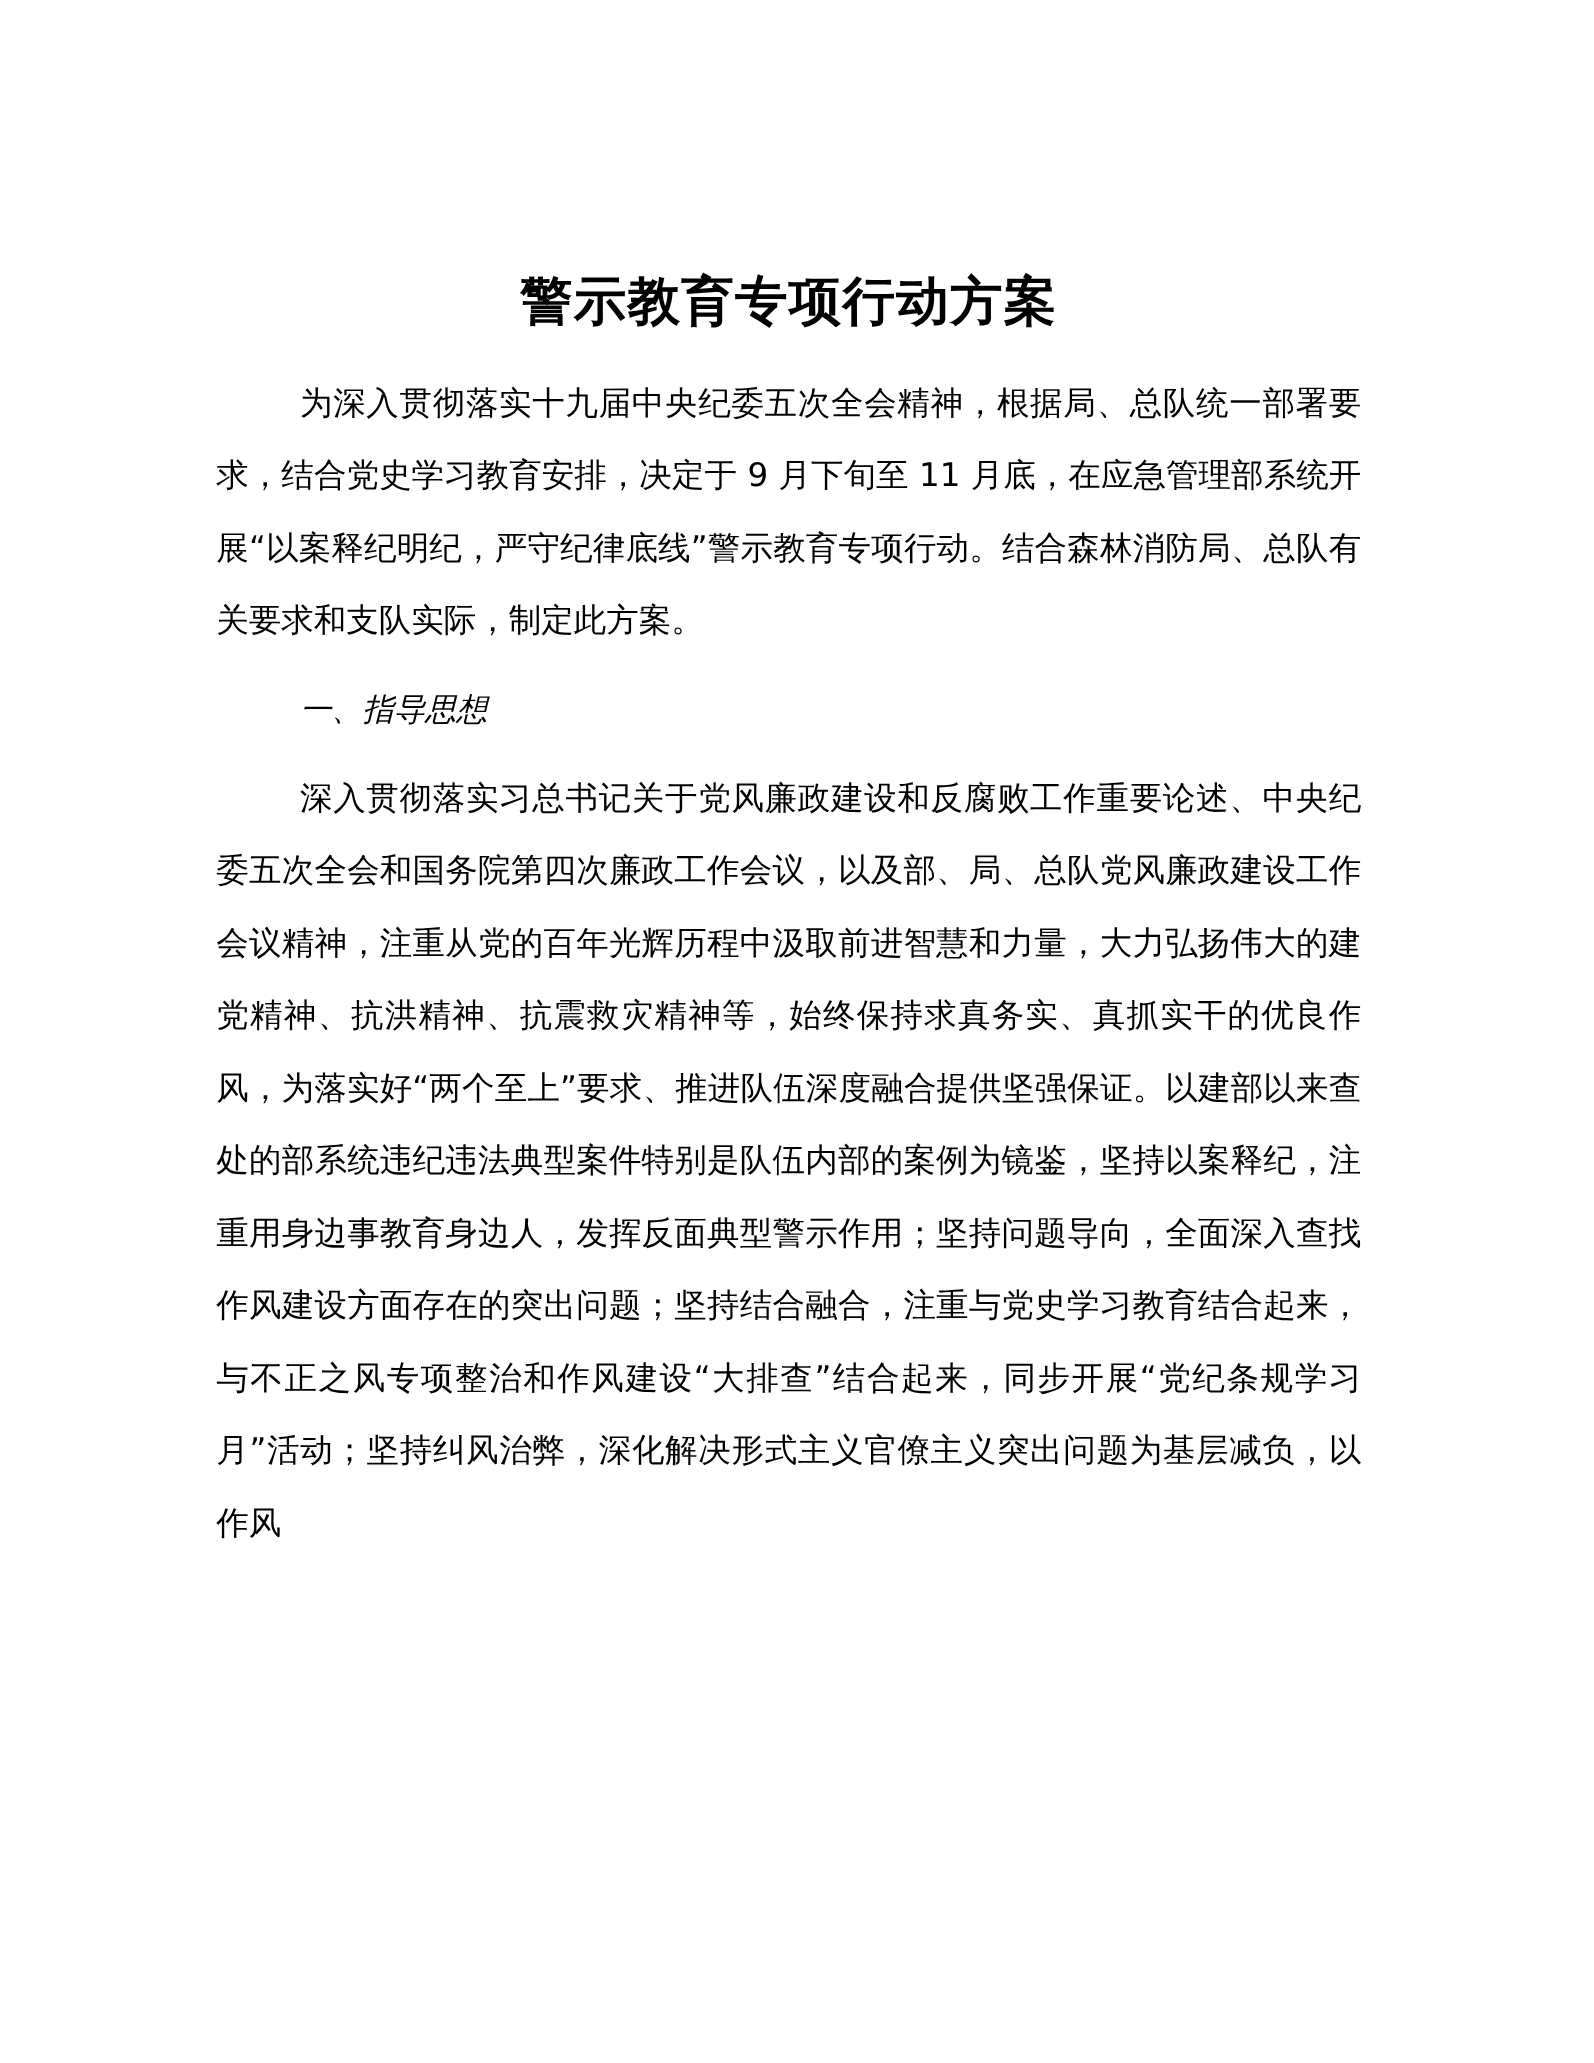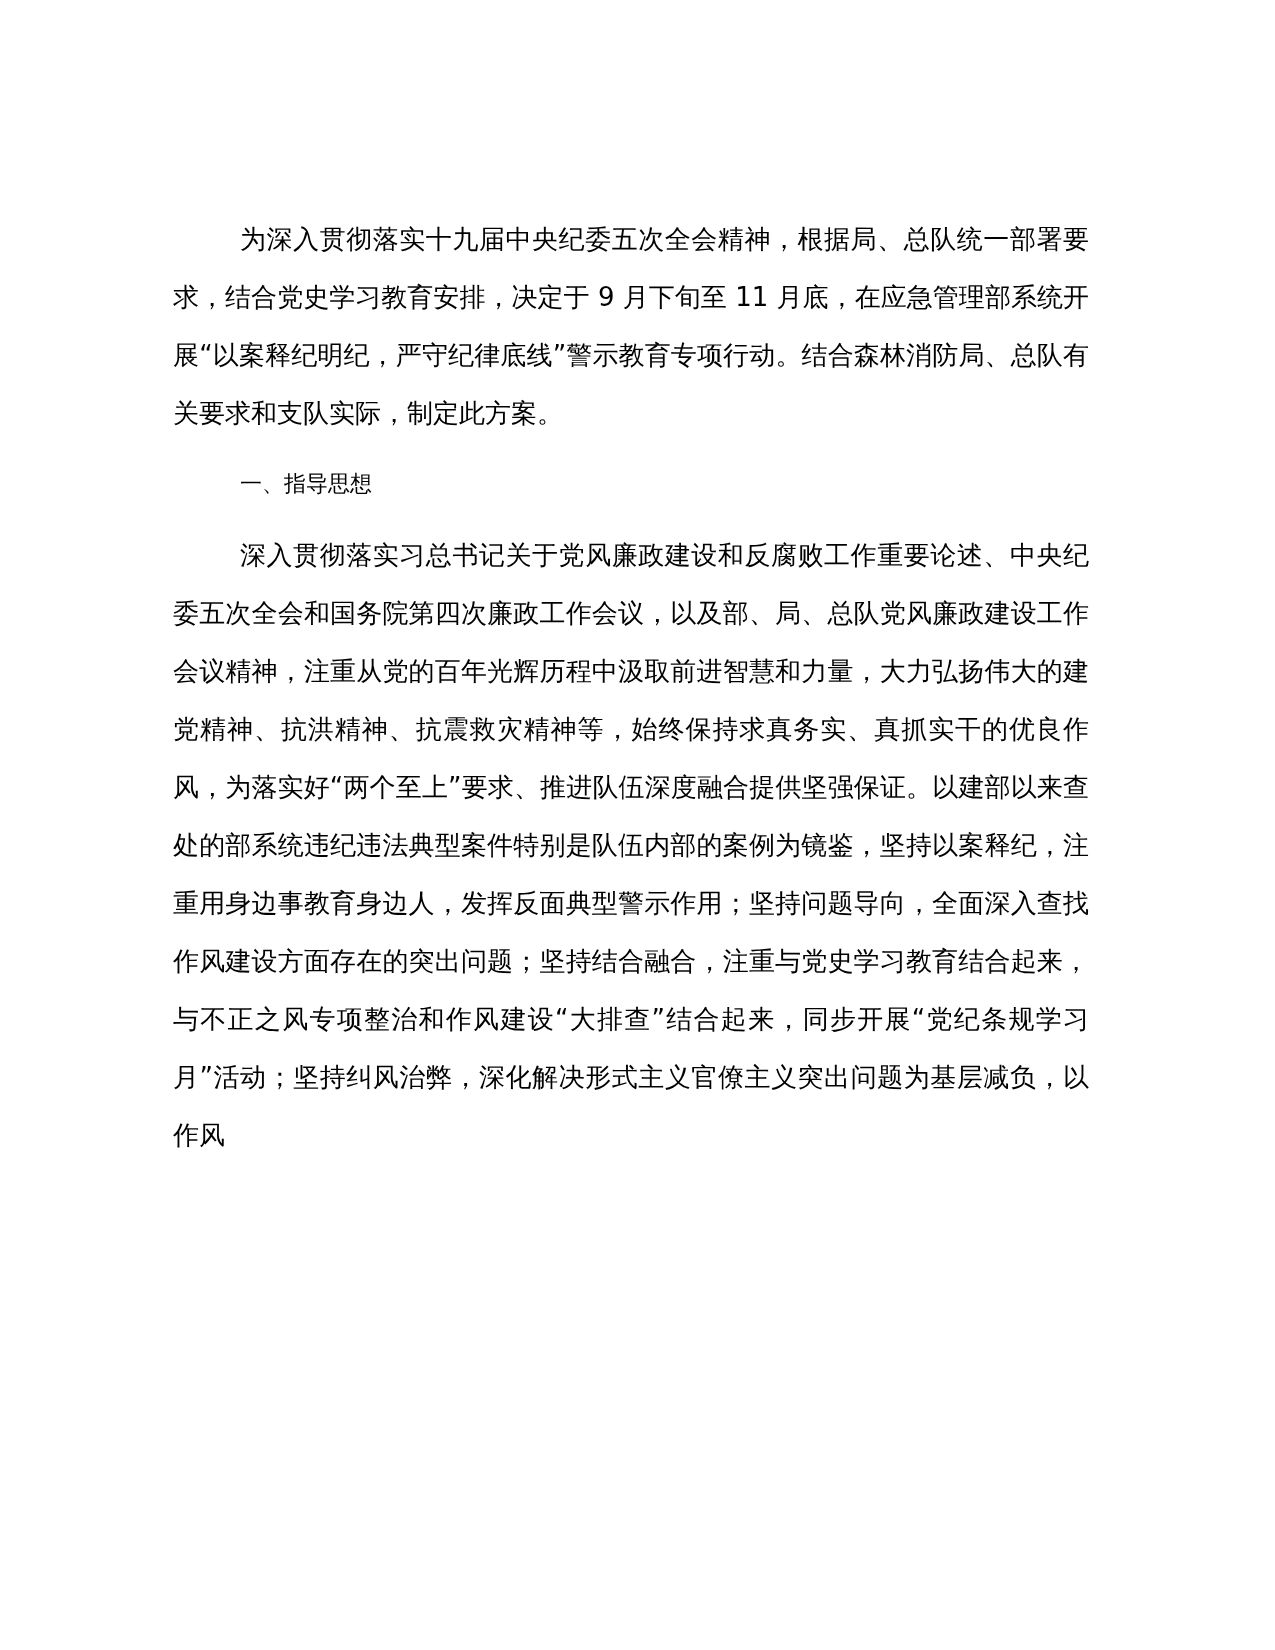--- a/index.html
+++ b/index.html
@@ -32,30 +32,32 @@
   .doc-paragraph {
     font-size: 26px;
     line-height: 58px;
     margin: 0;
     text-align: justify;
     text-justify: inter-ideograph;
     text-indent: 67px;
     word-break: break-all;
   }
   .doc-heading {
-    font-size: 22px;
+    font-size: 25px;
     font-weight: normal;
     line-height: 58px;
     margin: 13px 0;
     text-indent: 67px;
+    font-style: italic;
   }
 </style>
 </head>
 <body>
 
 <div class="page-content">
+  <h1 class="doc-title">警示教育专项行动方案</h1>
 
   <p class="doc-paragraph">为深入贯彻落实十九届中央纪委五次全会精神，根据局、总队统一部署要求，结合党史学习教育安排，决定于 9 月下旬至 11 月底，在应急管理部系统开展“以案释纪明纪，严守纪律底线”警示教育专项行动。结合森林消防局、总队有关要求和支队实际，制定此方案。</p>
 
   <h2 class="doc-heading">一、指导思想</h2>
 
   <p class="doc-paragraph">深入贯彻落实习总书记关于党风廉政建设和反腐败工作重要论述、中央纪委五次全会和国务院第四次廉政工作会议，以及部、局、总队党风廉政建设工作会议精神，注重从党的百年光辉历程中汲取前进智慧和力量，大力弘扬伟大的建党精神、抗洪精神、抗震救灾精神等，始终保持求真务实、真抓实干的优良作风，为落实好“两个至上”要求、推进队伍深度融合提供坚强保证。以建部以来查处的部系统违纪违法典型案件特别是队伍内部的案例为镜鉴，坚持以案释纪，注重用身边事教育身边人，发挥反面典型警示作用；坚持问题导向，全面深入查找作风建设方面存在的突出问题；坚持结合融合，注重与党史学习教育结合起来，与不正之风专项整治和作风建设“大排查”结合起来，同步开展“党纪条规学习月”活动；坚持纠风治弊，深化解决形式主义官僚主义突出问题为基层减负，以作风</p>
 </div>
 
 </body></html>

